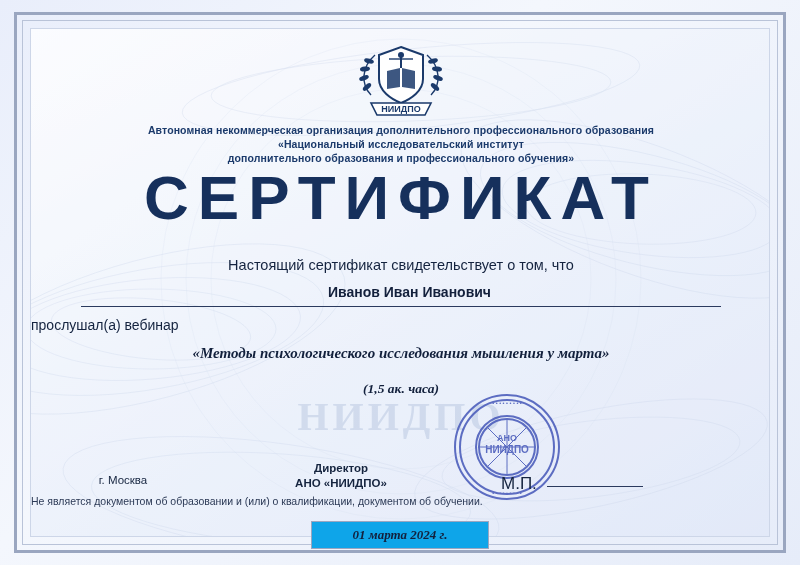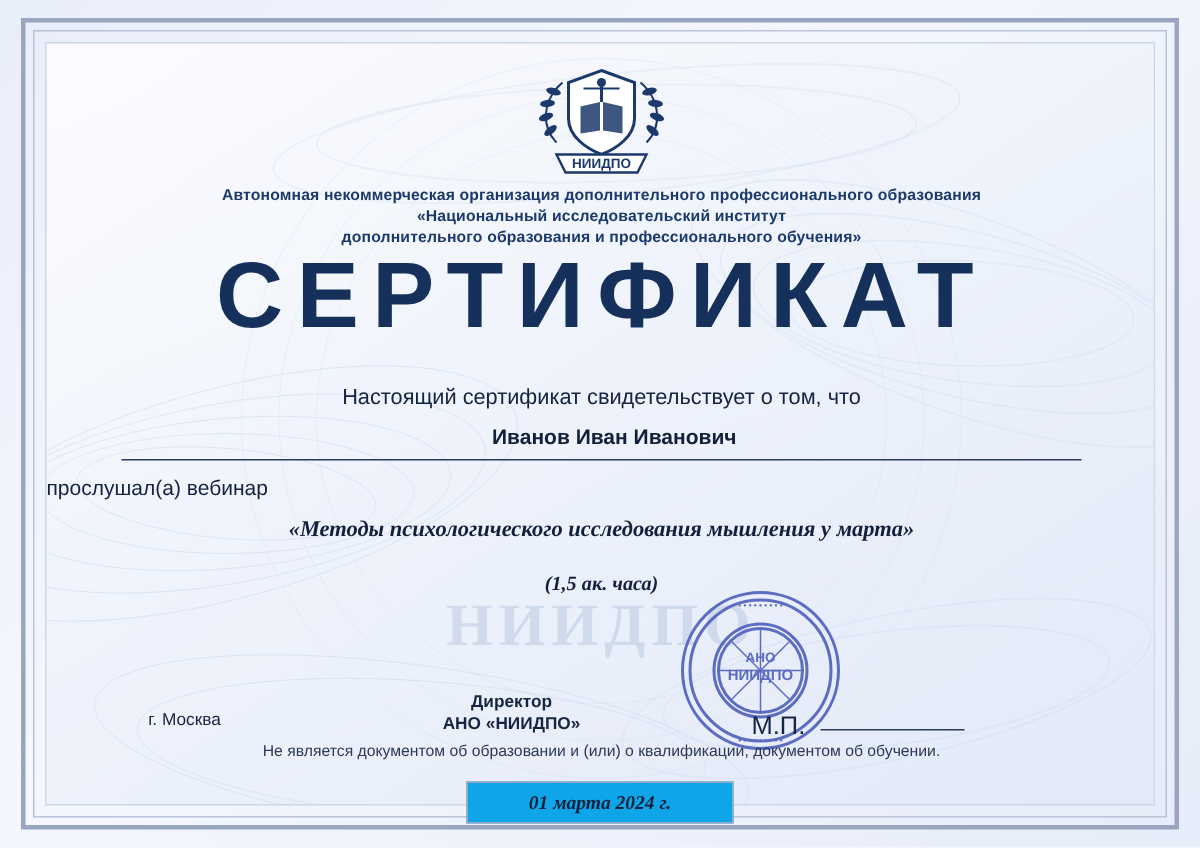--- a/index.html
+++ b/index.html
@@ -261,21 +261,20 @@
     width: 96px;
     height: 1px;
     background: #2b3a5e;
   }
 
   .disclaimer {
     position: absolute;
     left: 0;
     top: 466px;
     width: 740px;
-    text-align: center;
     color: #2c3a56;
     font-size: 10.5px;
   }
 
   
   .date-box {
     position: absolute;
     left: 50%;
     transform: translateX(-50%);
     top: 521px;

